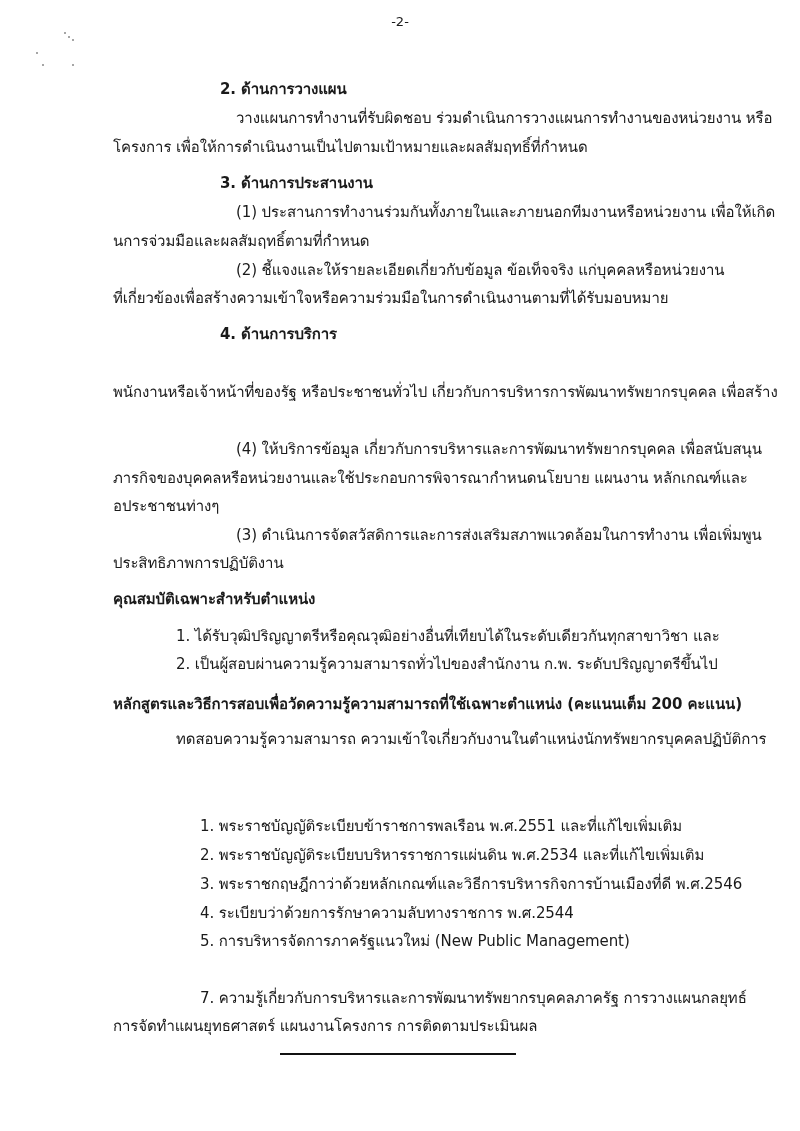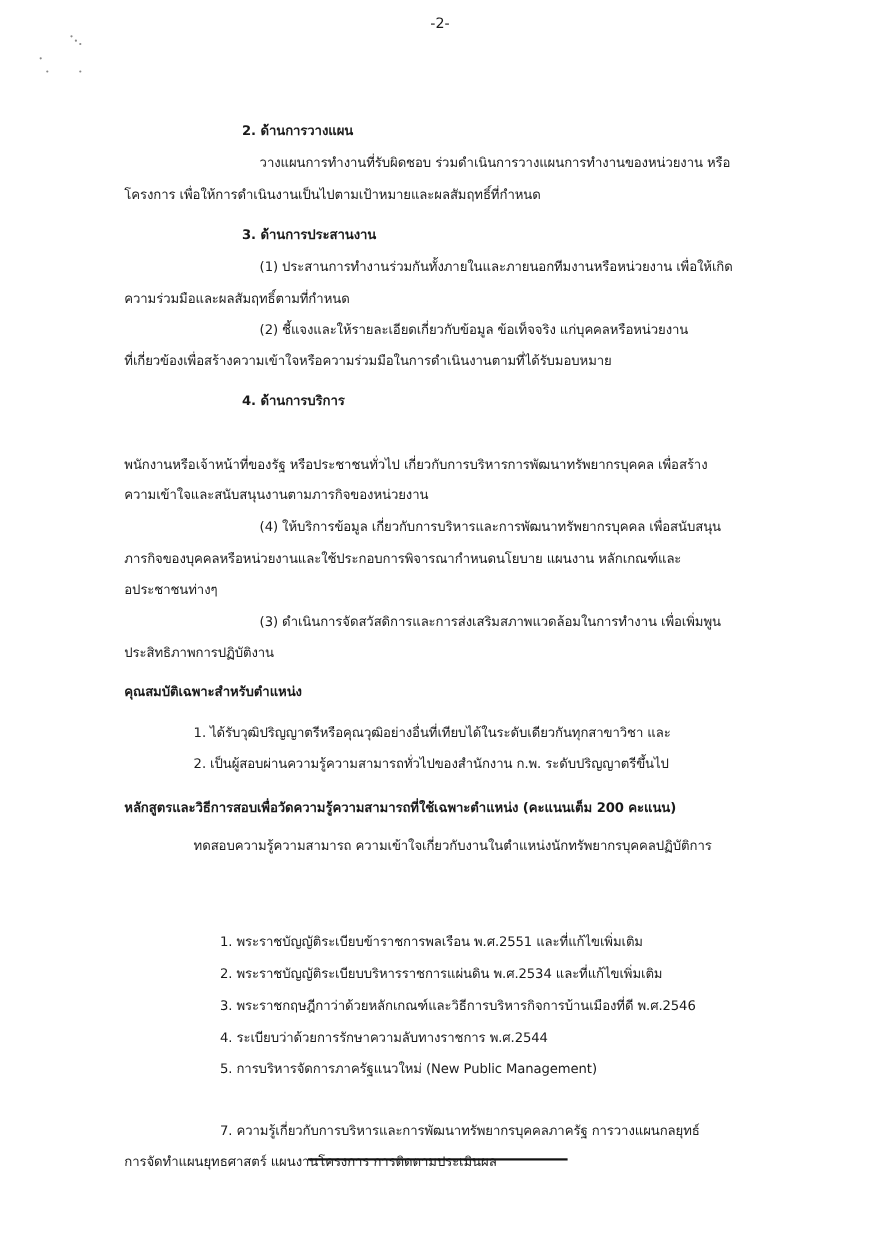--- a/index.html
+++ b/index.html
@@ -16,21 +16,21 @@
       color: #1a1a1a;
       font-size: 13px;
     }
     .page { position: absolute; left: 0; top: 0; width: 800px; height: 1131px; }
     .abs { position: absolute; white-space: nowrap; }
     .page-num { left: 0; width: 800px; text-align: center; top: 14px; font-size: 13px; }
     .h { font-weight: bold; }
     .specks { position: absolute; left: 28px; top: 30px; width: 60px; height: 40px; }
     .speck { position: absolute; width: 2px; height: 2px; background: #888; border-radius: 1px; }
     .rule { position: absolute; left: 280px; top: 1053px; width: 236px; height: 0; border-top: 2px solid #111; }
-    .line { font-size: 12px; letter-spacing: -0.1px; margin-top: 32px; }
+    .line { font-size: 15px; letter-spacing: -0.1px; }
   </style>
 </head>
 <body>
 
 <div class="page">
 
   <div class="specks">
     <span class="speck" style="left:36px;top:2px"></span>
     <span class="speck" style="left:40px;top:6px"></span>
     <span class="speck" style="left:44px;top:9px"></span>
@@ -40,27 +40,26 @@
   </div>
 
   <div class="abs page-num">-2-</div>
 
   <div class="abs h line" style="left:220px;top:77px">2. ด้านการวางแผน</div>
   <div class="abs line" style="left:113px;top:135px">โครงการ เพื่อให้การดำเนินงานเป็นไปตามเป้าหมายและผลสัมฤทธิ์ที่กำหนด</div>
   <div class="abs line" style="left:236px;top:106px">วางแผนการทำงานที่รับผิดชอบ ร่วมดำเนินการวางแผนการทำงานของหน่วยงาน หรือ</div>
 
   <div class="abs h line" style="left:220px;top:171px">3. ด้านการประสานงาน</div>
   <div class="abs line" style="left:236px;top:200px">(1) ประสานการทำงานร่วมกันทั้งภายในและภายนอกทีมงานหรือหน่วยงาน เพื่อให้เกิด</div>
-  <div class="abs line" style="left:113px;top:229px">ความร่วมมือและผลสัมฤทธิ์ตามที่กำหนด</div>
+  <div class="abs line" style="left:113px;top:229px">นการจ่วมมือและผลสัมฤทธิ์ตามที่กำหนด</div>
   <div class="abs line" style="left:236px;top:258px">(2) ชี้แจงและให้รายละเอียดเกี่ยวกับข้อมูล ข้อเท็จจริง แก่บุคคลหรือหน่วยงาน</div>
   <div class="abs line" style="left:113px;top:286px">ที่เกี่ยวข้องเพื่อสร้างความเข้าใจหรือความร่วมมือในการดำเนินงานตามที่ได้รับมอบหมาย</div>
 
   <div class="abs h line" style="left:220px;top:322px">4. ด้านการบริการ</div>
   <div class="abs line" style="left:113px;top:380px">พนักงานหรือเจ้าหน้าที่ของรัฐ หรือประชาชนทั่วไป เกี่ยวกับการบริหารการพัฒนาทรัพยากรบุคคล เพื่อสร้าง</div>
-  <div class="abs line" style="left:113px;top:408px">ความเข้าใจและสนับสนุนงานตามภารกิจของหน่วยงาน</div>
   <div class="abs line" style="left:236px;top:437px">(4) ให้บริการข้อมูล เกี่ยวกับการบริหารและการพัฒนาทรัพยากรบุคคล เพื่อสนับสนุน</div>
   <div class="abs line" style="left:113px;top:466px">ภารกิจของบุคคลหรือหน่วยงานและใช้ประกอบการพิจารณากำหนดนโยบาย  แผนงาน  หลักเกณฑ์และ</div>
   <div class="abs line" style="left:113px;top:494px">อประชาชนท่างๆ</div>
   <div class="abs line" style="left:236px;top:523px">(3) ดำเนินการจัดสวัสดิการและการส่งเสริมสภาพแวดล้อมในการทำงาน เพื่อเพิ่มพูน</div>
   <div class="abs line" style="left:113px;top:551px">ประสิทธิภาพการปฏิบัติงาน</div>
 
   <div class="abs h line" style="left:113px;top:587px">คุณสมบัติเฉพาะสำหรับตำแหน่ง</div>
   <div class="abs line" style="left:176px;top:624px">1.  ได้รับวุฒิปริญญาตรีหรือคุณวุฒิอย่างอื่นที่เทียบได้ในระดับเดียวกันทุกสาขาวิชา และ</div>
   <div class="abs line" style="left:176px;top:652px">2.  เป็นผู้สอบผ่านความรู้ความสามารถทั่วไปของสำนักงาน ก.พ.   ระดับปริญญาตรีขึ้นไป</div>
 

